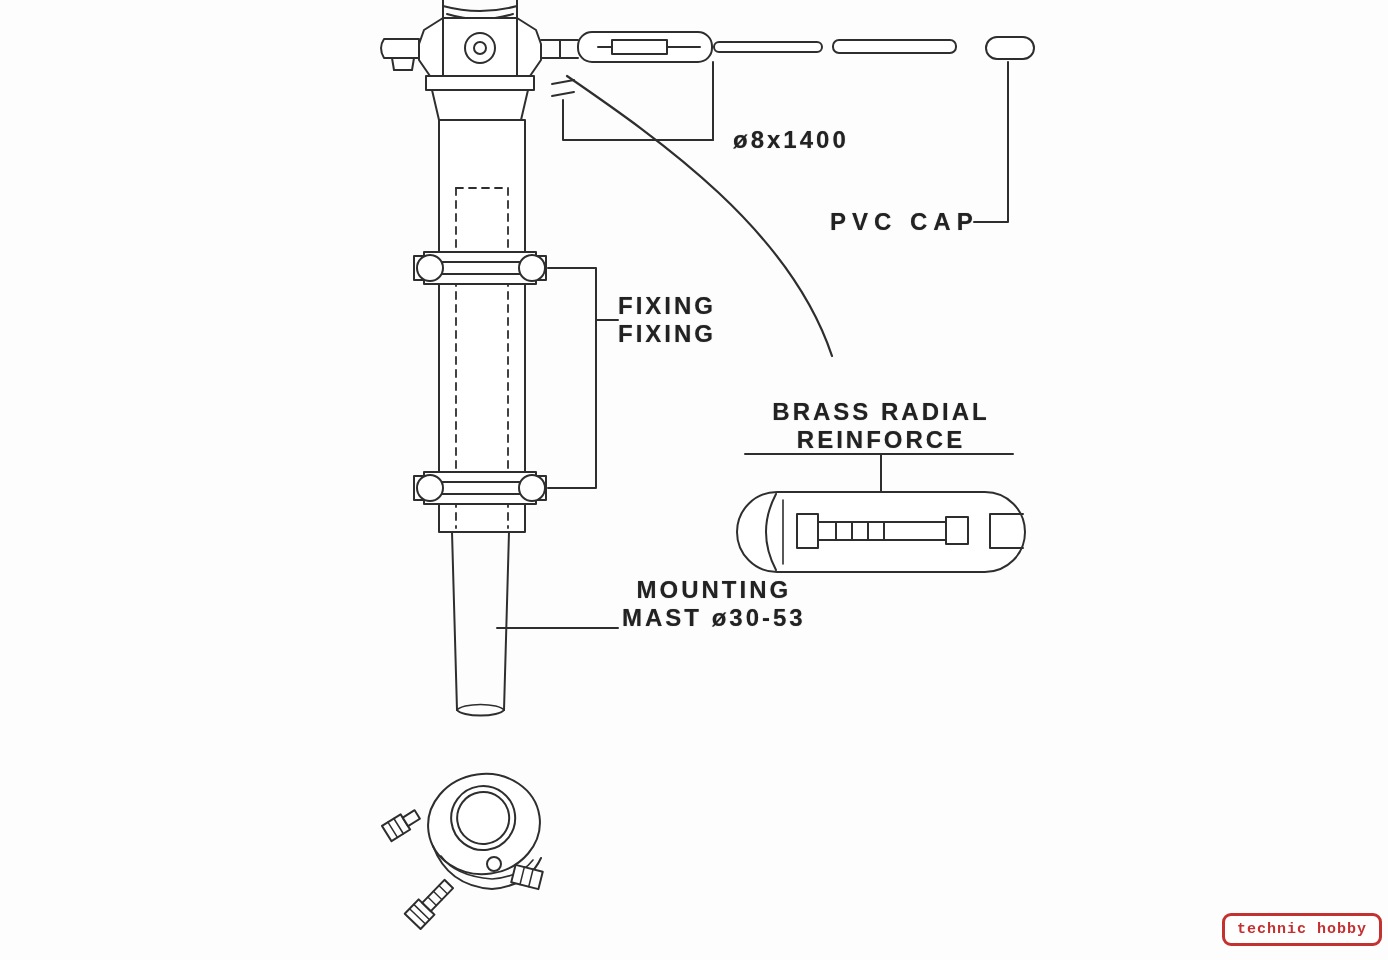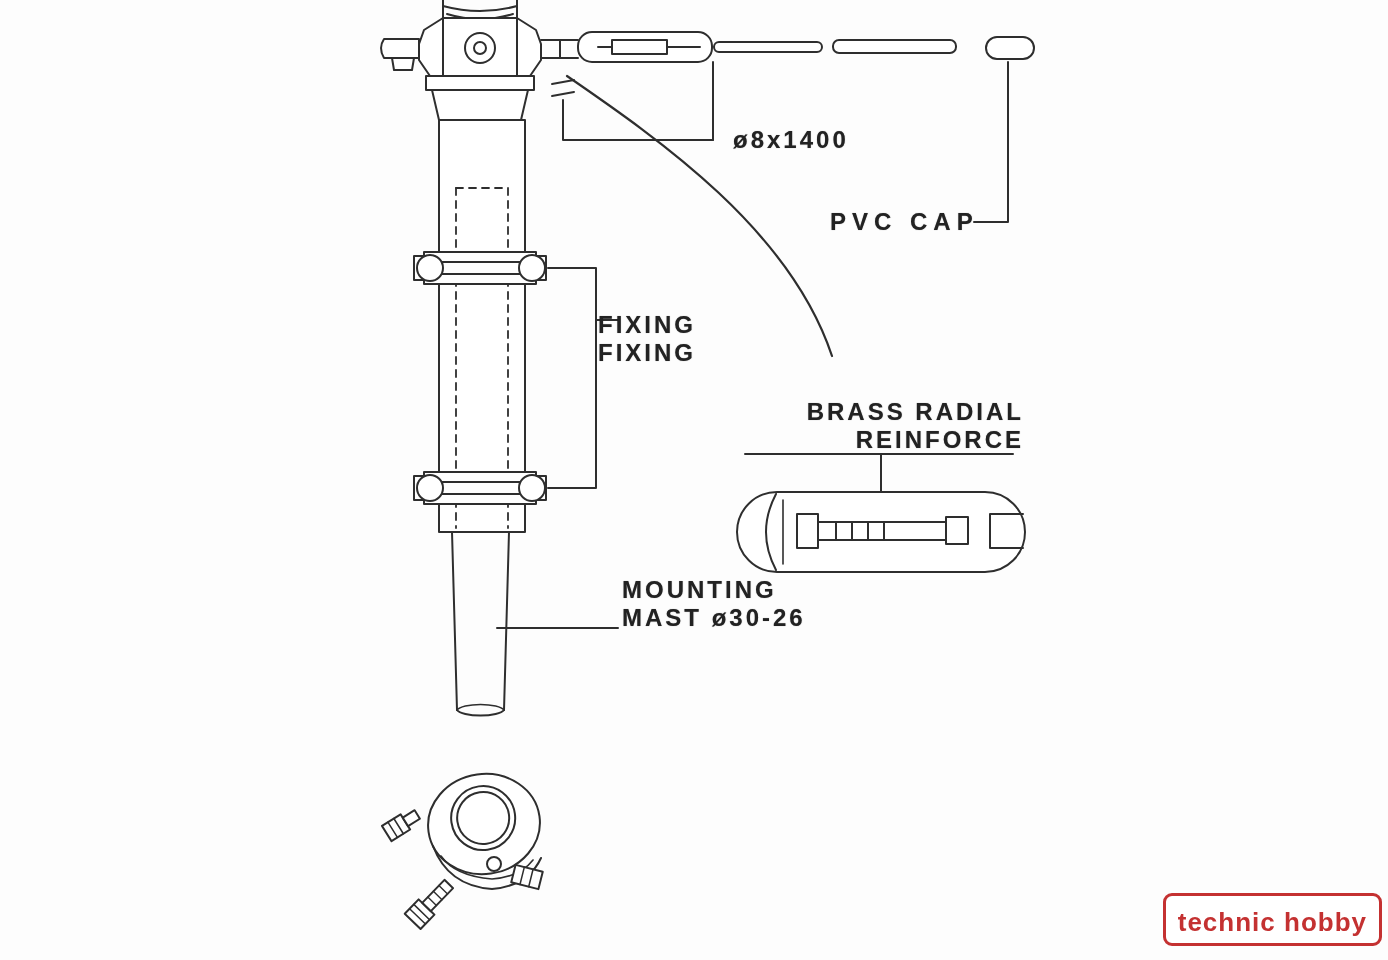--- a/index.html
+++ b/index.html
@@ -6,28 +6,29 @@
   #stage{
     position:relative;width:1388px;height:960px;background:#fdfdfd;
     font-family:"Liberation Sans", sans-serif;overflow:hidden;
   }
   #lineart{position:absolute;left:0;top:0;width:1388px;height:960px;}
   .lbl{
     position:absolute;color:#222;font-weight:bold;font-size:24px;
     letter-spacing:3px;line-height:28px;white-space:pre;
     font-family:"Liberation Sans", sans-serif;
     text-shadow:0 0 1px rgba(30,30,30,.45);
+    text-align:center;
   }
-  .lbl.center{text-align:right;}
+  .lbl.center{text-align:center;}
   #watermark{
     position:absolute;right:6px;bottom:14px;
     border:3px solid #c43131;border-radius:9px;
-    padding:11px 12px 5px 12px;
-    color:#c43131;font-weight:bold;font-size:26px;letter-spacing:1px;
-    font-family:Liberation Sans, sans-serif;
+    padding:5px 12px 5px 12px;
+    color:#c43131;font-weight:bold;font-size:15px;letter-spacing:1px;
+    font-family:Liberation Mono, monospace;
     background:rgba(255,255,255,.85);
   }
 </style>
 </head>
 <body>
 
 <div id="stage">
 
   <svg id="lineart" viewBox="0 0 1388 960">
     <g fill="none" stroke="#2e2e2e" stroke-width="2" stroke-linecap="round" stroke-linejoin="round">
@@ -165,21 +166,21 @@
         </g>
       </g>
 
     </g>
   </svg>
 
   <div class="lbl" style="left:733px;top:126px;">ø8x1400</div>
 
   <div class="lbl" style="left:830px;top:208px;letter-spacing:6px;">PVC CAP</div>
 
-  <div class="lbl" style="left:598px;top:292px;margin-top:19px;"><span>FIXING</span><br><span>FIXING</span></div>
+  <div class="lbl" style="left:618px;top:292px;"><span>FIXING</span><br><span>FIXING</span></div>
 
   <div class="lbl center" style="left:738px;top:398px;width:286px;"><span>BRASS RADIAL</span><br><span>REINFORCE</span></div>
 
-  <div class="lbl" style="left:622px;top:576px;"><span>MOUNTING</span><br><span>MAST ø30-26</span></div>
+  <div class="lbl" style="left:622px;top:576px;"><span>MOUNTING</span><br><span>MAST ø30-53</span></div>
 
   <div id="watermark">technic hobby</div>
 
 </div>
 
 </body></html>

